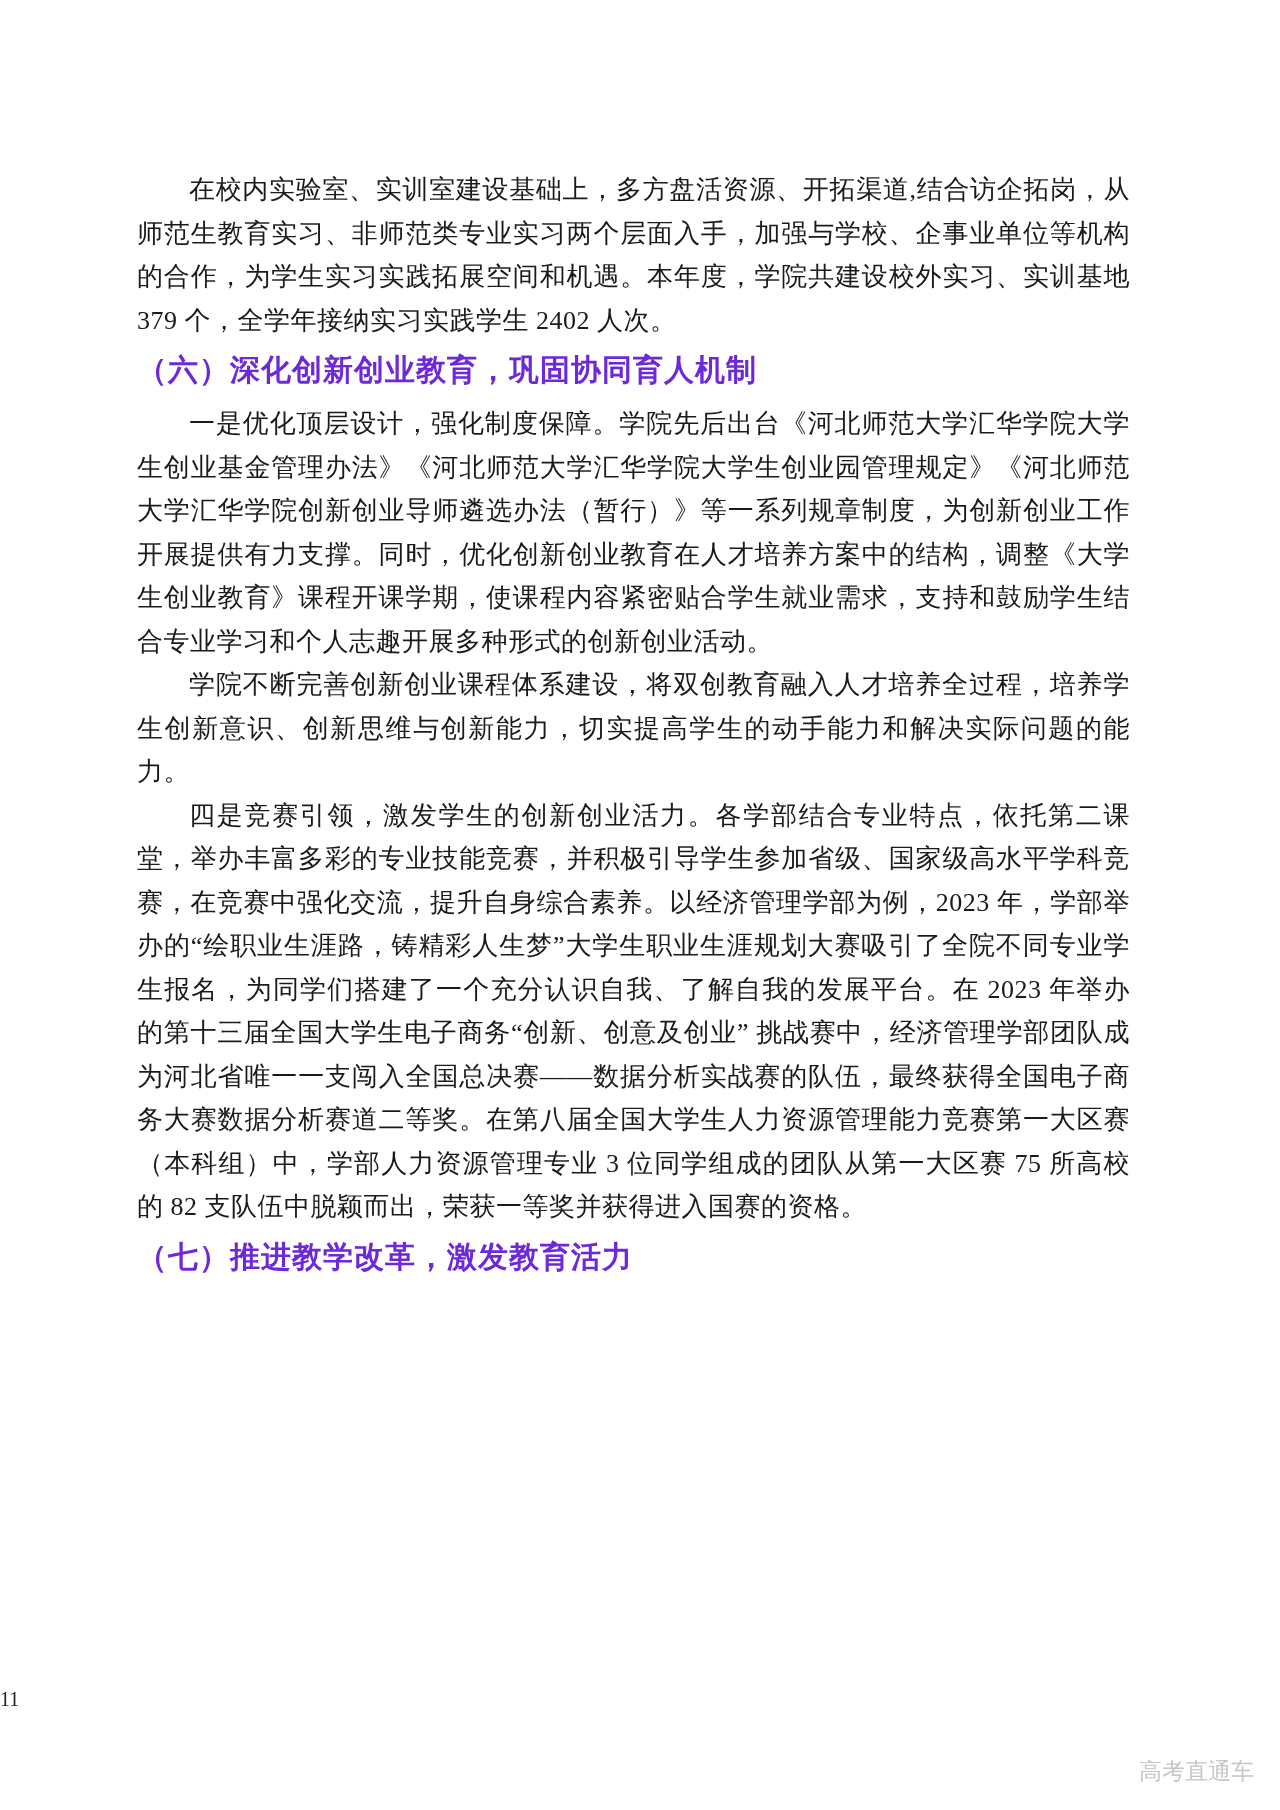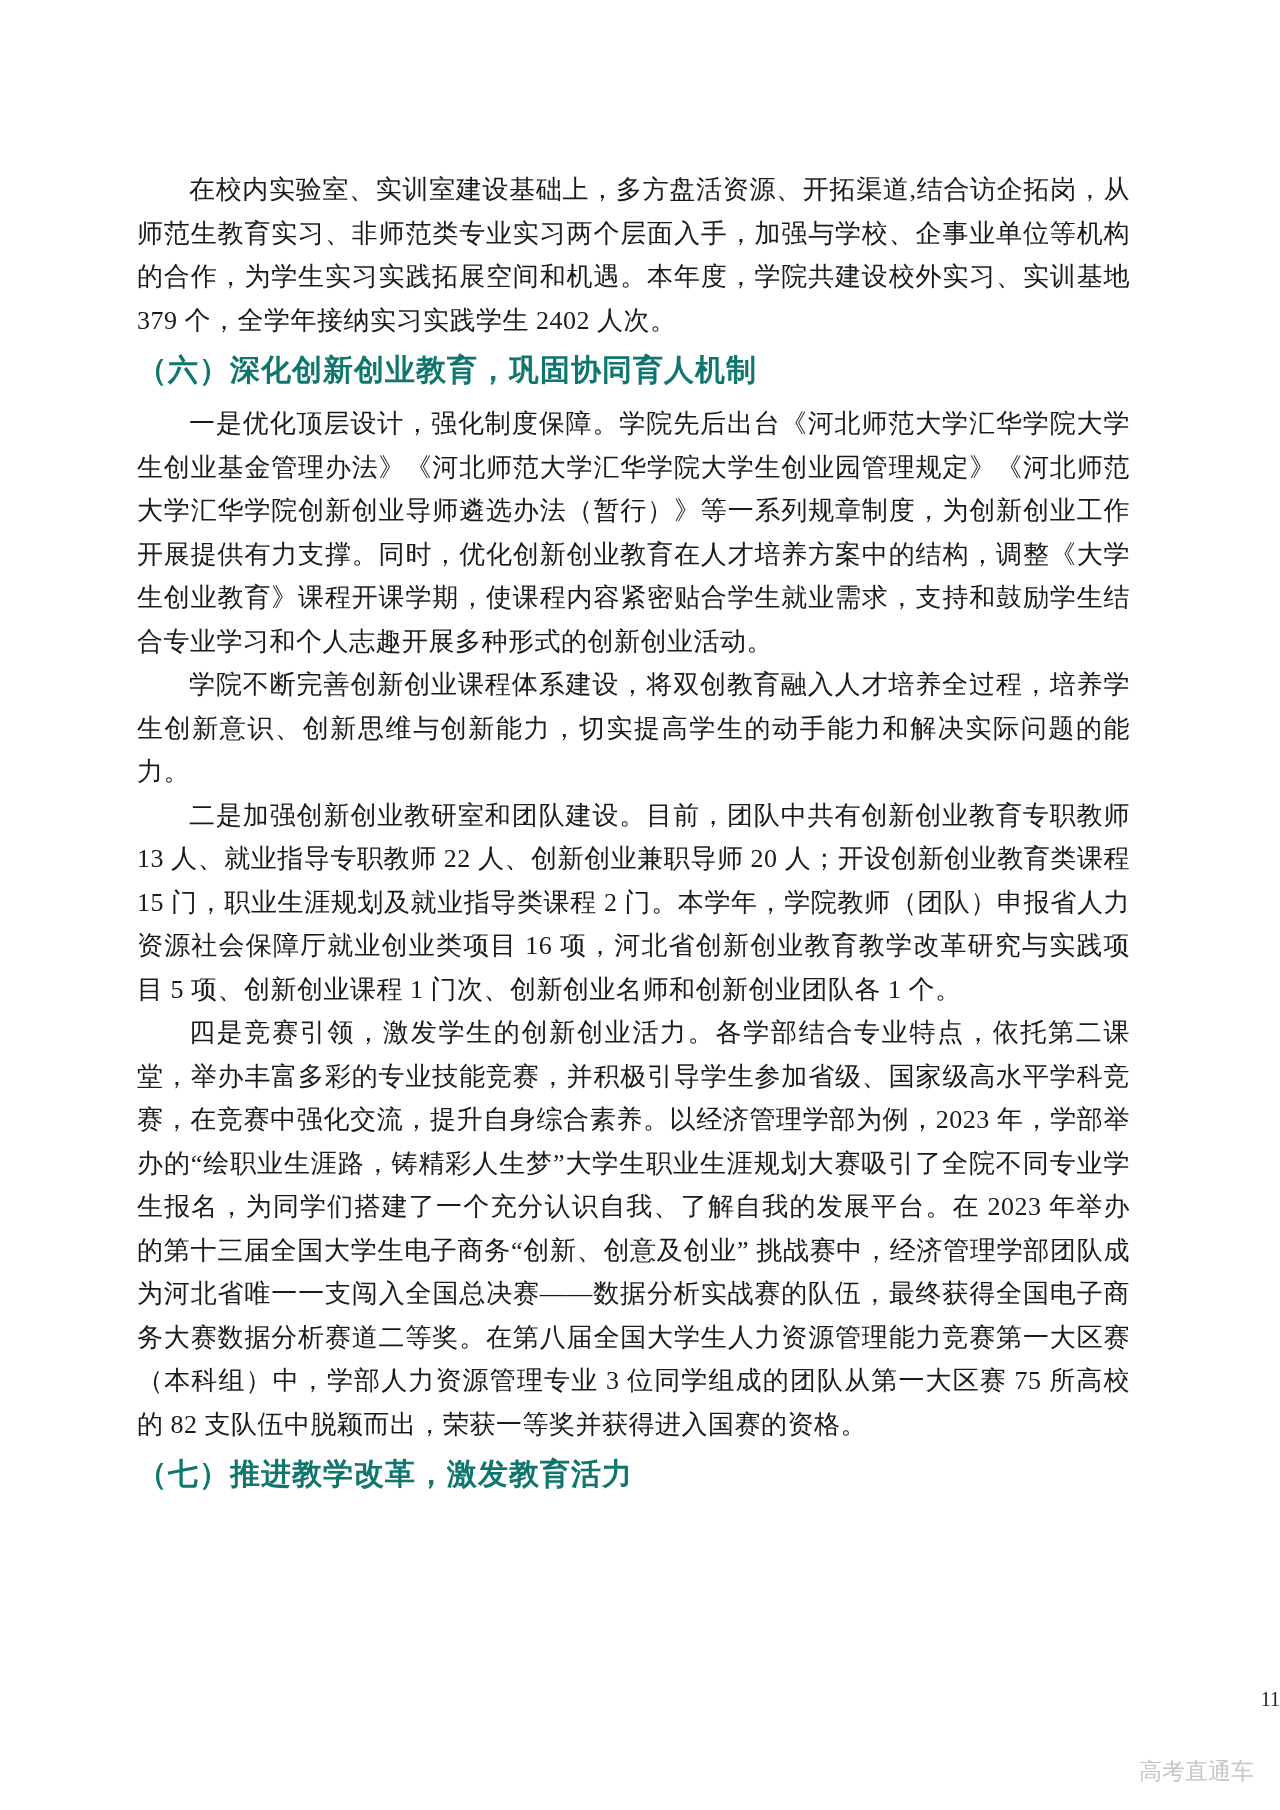--- a/index.html
+++ b/index.html
@@ -26,32 +26,32 @@
     text-align: justify;
     text-indent: 2em;
     letter-spacing: 0.5px;
     color: #1a1a1a;
   }
   .heading {
     font-family: "Liberation Sans", "DejaVu Sans", sans-serif;
     font-weight: bold;
     font-size: 30px;
     line-height: 44px;
-    color: #0f766e;
+    color: #6d28d9;
     margin-top: 6px;
     margin-bottom: 10px;
     text-align: left;
     letter-spacing: 1px;
   }
   .page-number {
     position: absolute;
     left: 0;
     right: 0;
     top: 1680px;
-    text-align: right;
+    text-align: left;
     font-size: 20px;
     color: #222222;
     font-family: "Liberation Serif", "DejaVu Serif", serif;
   }
   .watermark {
     position: absolute;
     right: 26px;
     top: 1748px;
     font-size: 23px;
     color: #c6c6c6;
@@ -60,19 +60,18 @@
 </style>
 </head>
 <body>
 
 <div class="sheet">
   <div class="body-text">
     <p class="para">在校内实验室、实训室建设基础上，多方盘活资源、开拓渠道,结合访企拓岗，从师范生教育实习、非师范类专业实习两个层面入手，加强与学校、企事业单位等机构的合作，为学生实习实践拓展空间和机遇。本年度，学院共建设校外实习、实训基地 379 个，全学年接纳实习实践学生 2402 人次。</p>
     <h2 class="heading">（六）深化创新创业教育，巩固协同育人机制</h2>
     <p class="para">一是优化顶层设计，强化制度保障。学院先后出台《河北师范大学汇华学院大学生创业基金管理办法》《河北师范大学汇华学院大学生创业园管理规定》《河北师范大学汇华学院创新创业导师遴选办法（暂行）》等一系列规章制度，为创新创业工作开展提供有力支撑。同时，优化创新创业教育在人才培养方案中的结构，调整《大学生创业教育》课程开课学期，使课程内容紧密贴合学生就业需求，支持和鼓励学生结合专业学习和个人志趣开展多种形式的创新创业活动。</p>
     <p class="para">学院不断完善创新创业课程体系建设，将双创教育融入人才培养全过程，培养学生创新意识、创新思维与创新能力，切实提高学生的动手能力和解决实际问题的能力。</p>
-    <p class="para">二是加强创新创业教研室和团队建设。目前，团队中共有创新创业教育专职教师 13 人、就业指导专职教师 22 人、创新创业兼职导师 20 人；开设创新创业教育类课程 15 门，职业生涯规划及就业指导类课程 2 门。本学年，学院教师（团队）申报省人力资源社会保障厅就业创业类项目 16 项，河北省创新创业教育教学改革研究与实践项目 5 项、创新创业课程 1 门次、创新创业名师和创新创业团队各 1 个。</p>
     <p class="para">四是竞赛引领，激发学生的创新创业活力。各学部结合专业特点，依托第二课堂，举办丰富多彩的专业技能竞赛，并积极引导学生参加省级、国家级高水平学科竞赛，在竞赛中强化交流，提升自身综合素养。以经济管理学部为例，2023 年，学部举办的“绘职业生涯路，铸精彩人生梦”大学生职业生涯规划大赛吸引了全院不同专业学生报名，为同学们搭建了一个充分认识自我、了解自我的发展平台。在 2023 年举办的第十三届全国大学生电子商务“创新、创意及创业” 挑战赛中，经济管理学部团队成为河北省唯一一支闯入全国总决赛——数据分析实战赛的队伍，最终获得全国电子商务大赛数据分析赛道二等奖。在第八届全国大学生人力资源管理能力竞赛第一大区赛（本科组）中，学部人力资源管理专业 3 位同学组成的团队从第一大区赛 75 所高校的 82 支队伍中脱颖而出，荣获一等奖并获得进入国赛的资格。</p>
     <h2 class="heading">（七）推进教学改革，激发教育活力</h2>
   </div>
   <div class="page-number">11</div>
   <div class="watermark">高考直通车</div>
 </div>
 
 </body></html>

